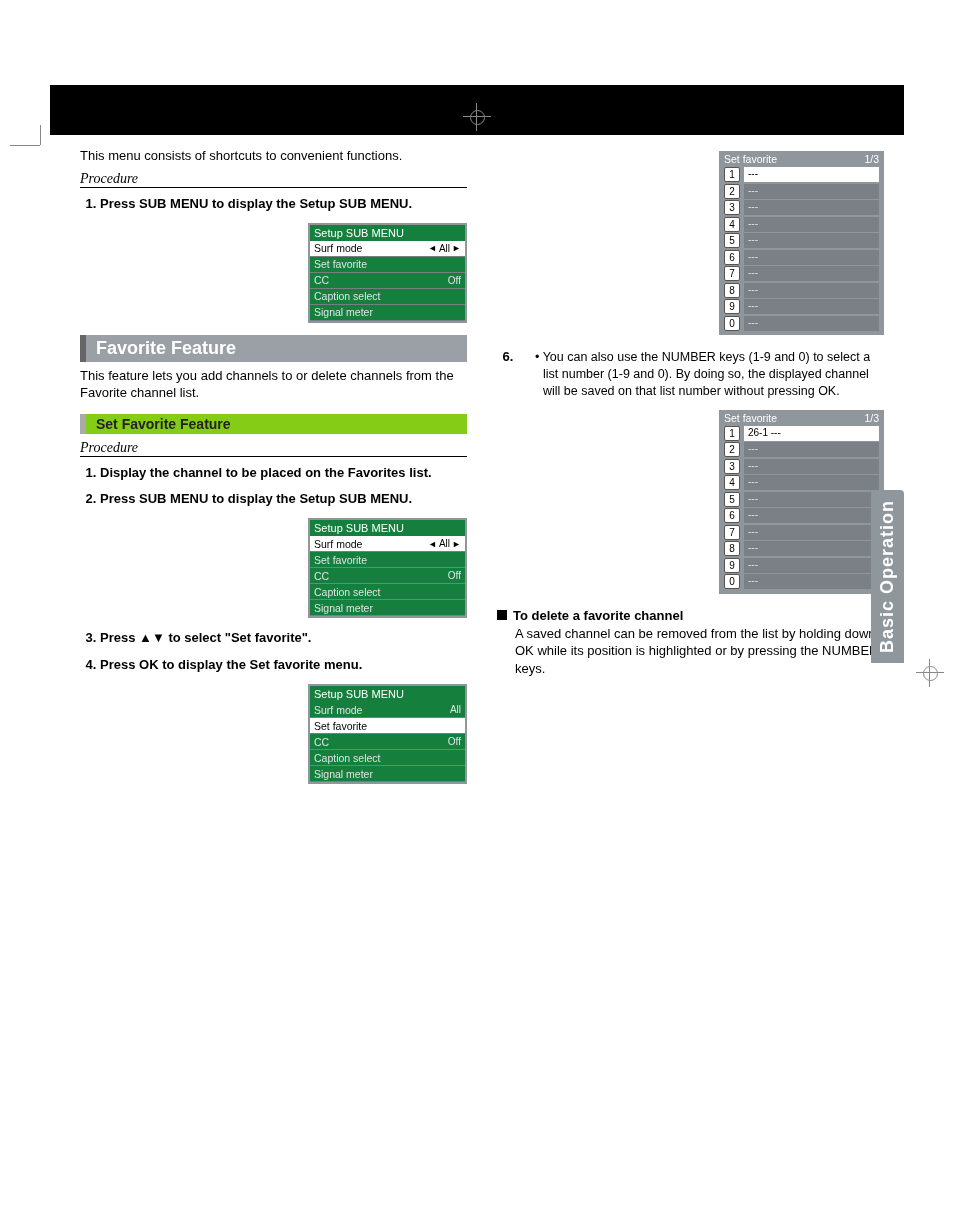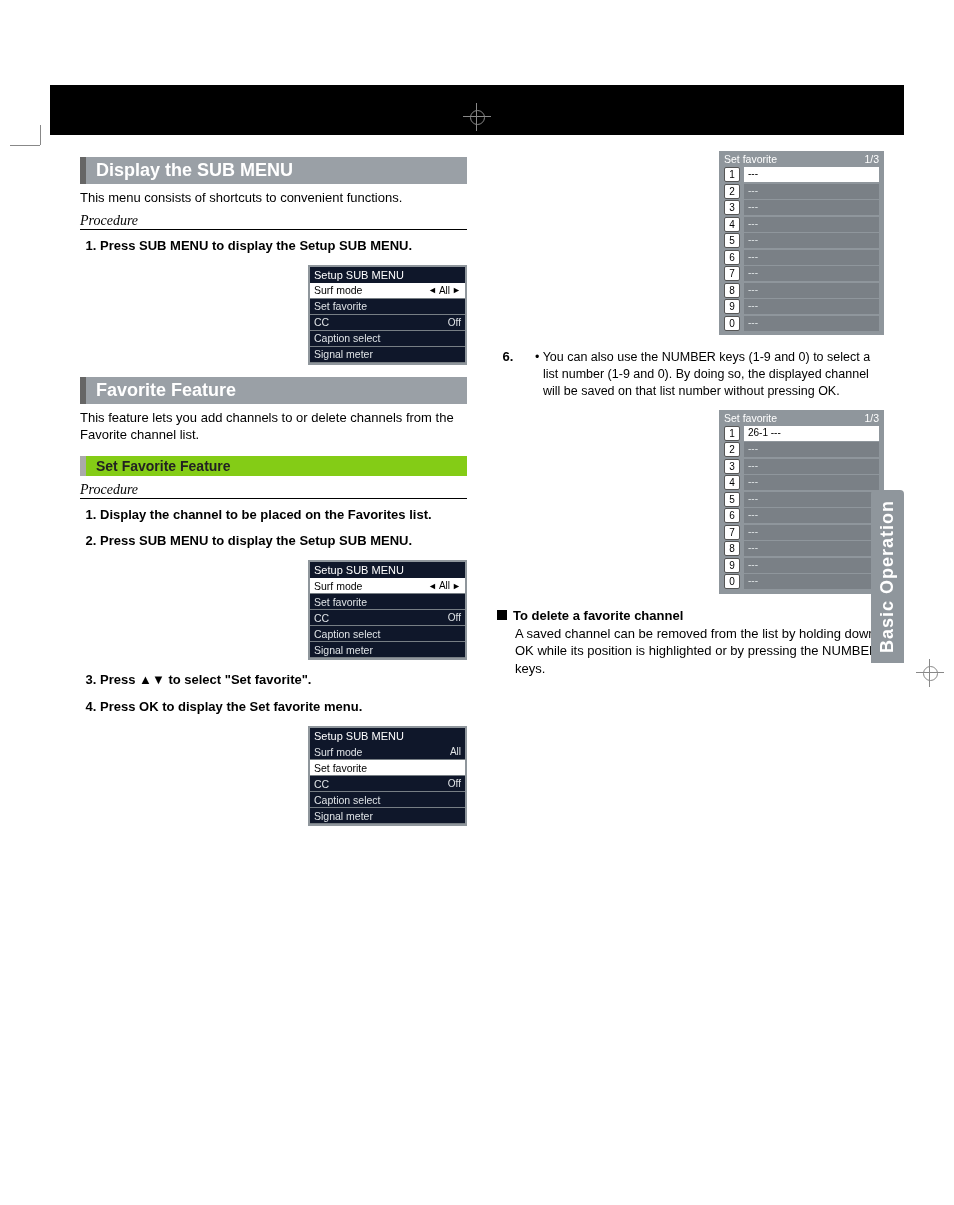--- a/index.html
+++ b/index.html
@@ -65,21 +65,21 @@
     line-height: 1.3;
   }
   .bullet-note {
     font-weight: normal;
     font-size: 12.5px;
     margin: 4px 0 6px 26px;
     text-indent: -8px;
     line-height: 1.35;
   }
   .menu-box {
-    background: #0f172a;
+    background: #15803d;
     border: 2px solid #8f969c;
     width: 155px;
     margin: 6px 0 12px auto;
     font-size: 10.5px;
     color: #fff;
   }
   .menu-title {
     padding: 2px 4px;
     font-size: 11px;
   }
@@ -254,21 +254,20 @@
 <div class="reg-mark reg-right">
       <span class="circ"></span>
     </div>
 
 <div class="black-bar"></div>
 
 <div class="page">
 
 <div class="col">
 
-  <div class="section-head">Display the SUB MENU</div>
   <p class="body-text">This menu consists of shortcuts to convenient functions.</p>
   <div class="procedure">Procedure</div>
   <ol class="steps">
     <li>Press SUB MENU to display the Setup SUB MENU.</li>
   </ol>
 
   <div class="menu-box">
     <div class="menu-title">Setup SUB MENU</div>
     <div class="menu-row highlight">
       <span class="left-group">

